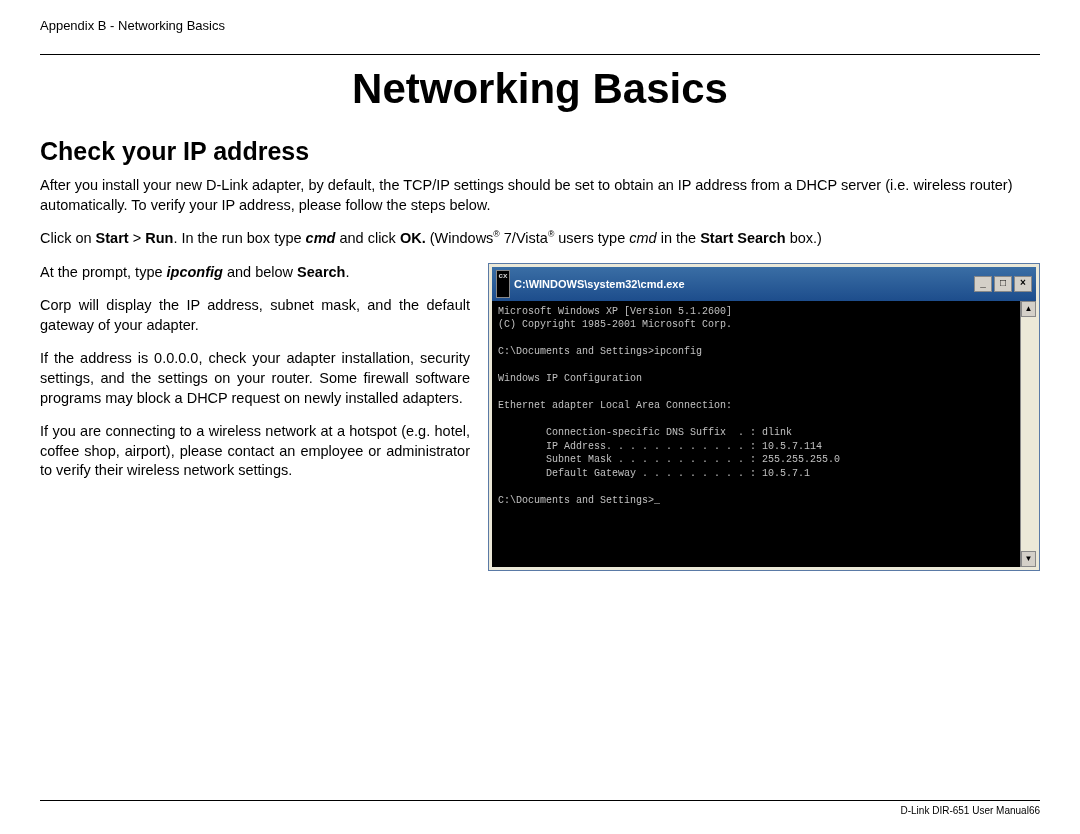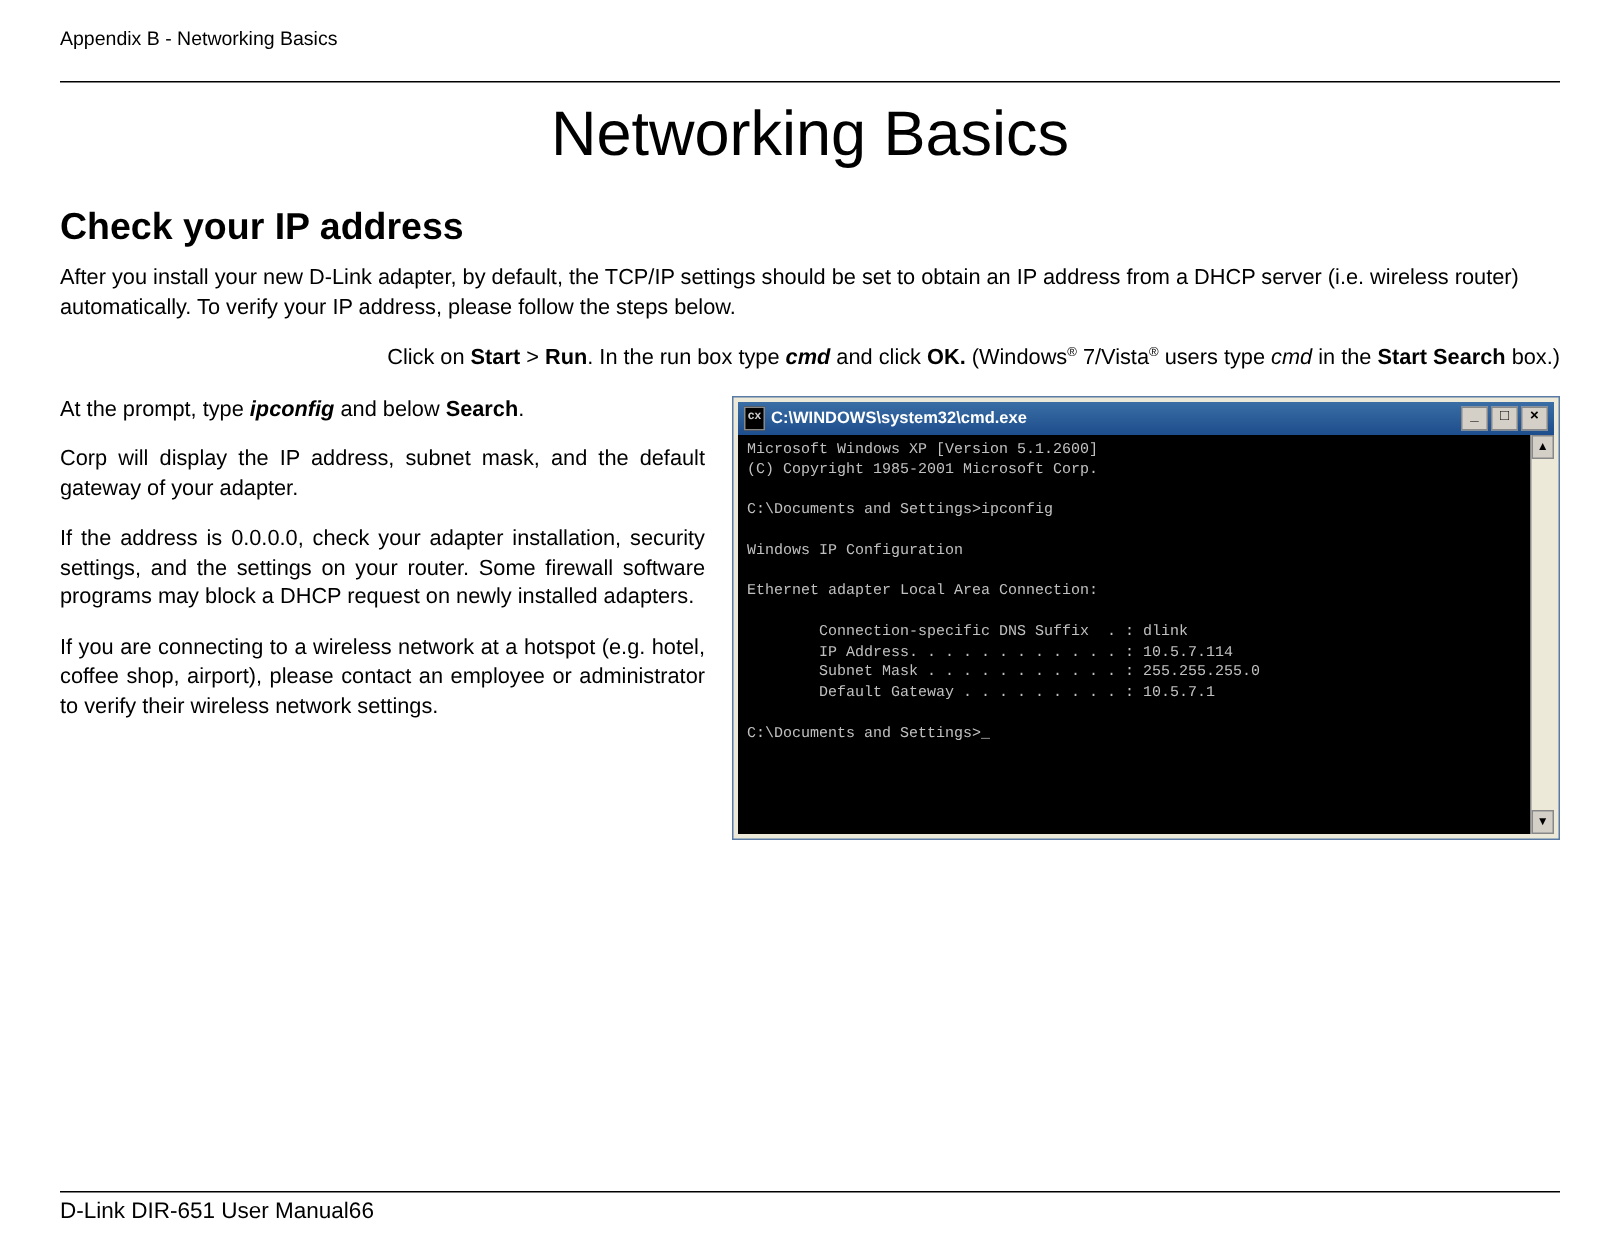--- a/index.html
+++ b/index.html
@@ -14,39 +14,38 @@
   }
   .header-bar {
     font-size: 13px;
     padding-bottom: 21px;
     border-bottom: 1.5px solid #000;
     margin-bottom: 10px;
   }
   .main-title {
     text-align: center;
     font-size: 42px;
-    font-weight: 400;
+    font-weight: 700;
     margin-top: 6px;
     margin-bottom: 24px;
   }
   .section-title {
     font-size: 25px;
     font-weight: 600;
     margin-bottom: 10px;
   }
   .intro-para {
     font-size: 14.5px;
     line-height: 1.35;
     margin-bottom: 14px;
   }
   .run-para {
     font-size: 14.5px;
     line-height: 1.35;
     margin-bottom: 14px;
-    text-align: right;
   }
   .content-row {
     display: flex;
     gap: 18px;
     align-items: flex-start;
   }
   .left-col {
     flex: 0 0 430px;
     font-size: 14.5px;
     line-height: 1.35;
@@ -71,21 +70,21 @@
     font-size: 11px;
     font-weight: 700;
     padding: 3px 4px;
     display: flex;
     align-items: center;
     justify-content: space-between;
     font-family: Tahoma, sans-serif;
   }
   .titlebar-left { display: flex; align-items: center; gap: 4px; }
   .title-icon {
-    width: 14px; height: 16px;
+    width: 14px; height: 28px;
     background: #000;
     border: 1px solid #888;
     display: inline-block;
     font-size: 8px; color:#ccc; text-align:center; line-height:10px;
   }
   .win-buttons { display: flex; gap: 2px; }
   .win-btn {
     width: 18px; height: 16px;
     background: #d4d0c8;
     border: 1px solid #888;
@@ -126,23 +125,23 @@
     text-align: center;
     line-height: 14px;
   }
   .footer-bar {
     position: absolute;
     bottom: 18px;
     left: 40px;
     right: 40px;
     border-top: 1.5px solid #000;
     padding-top: 4px;
-    font-size: 15px;
-    display: flex;
-    justify-content: flex-start;
+    font-size: 10px;
+    display: flex;
+    justify-content: flex-end;
   }
 </style>
 </head>
 <body>
 
 <div class="header-bar">
   <span>Appendix B - Networking Basics</span>
 </div>
 
 <h1 class="main-title">Networking Basics</h1>

